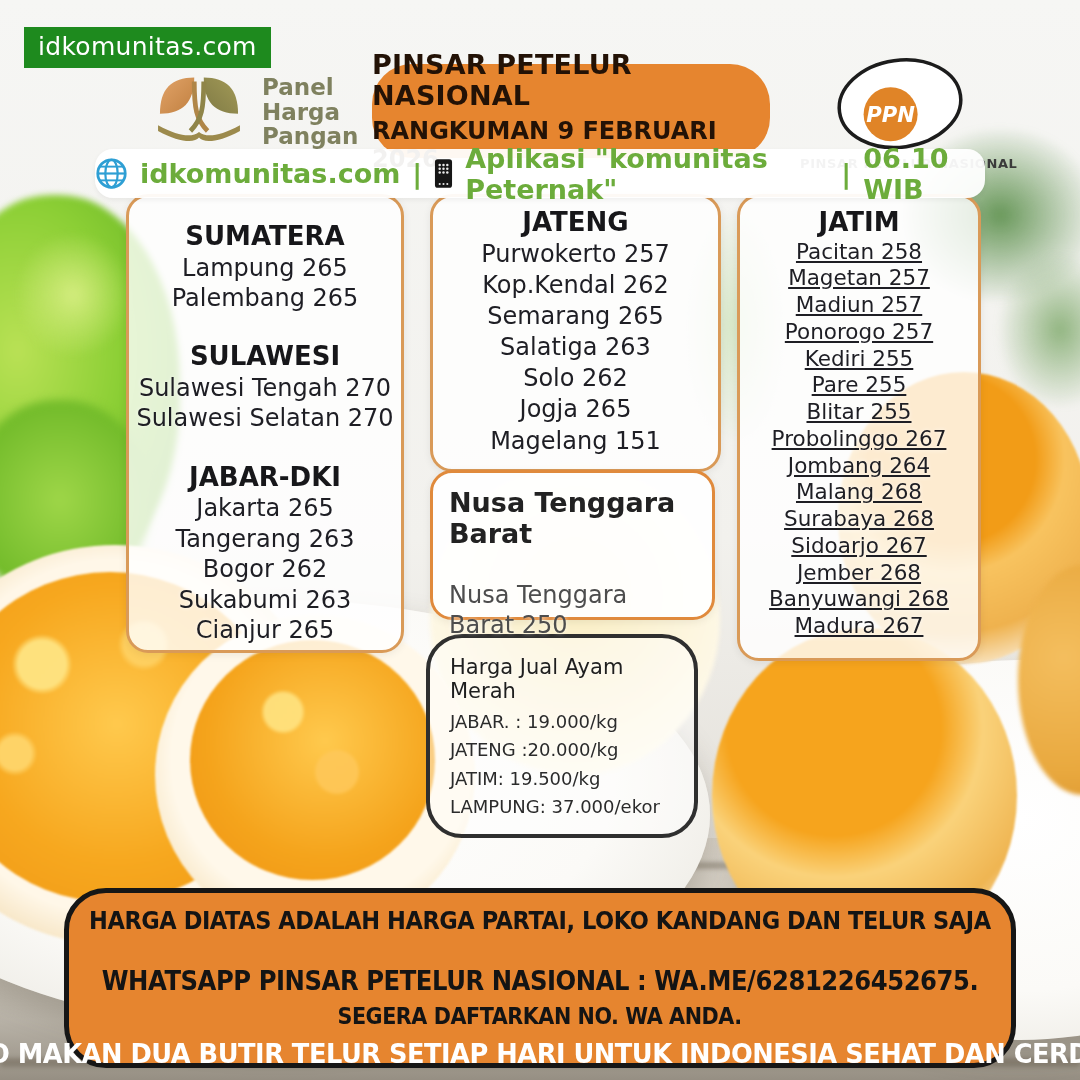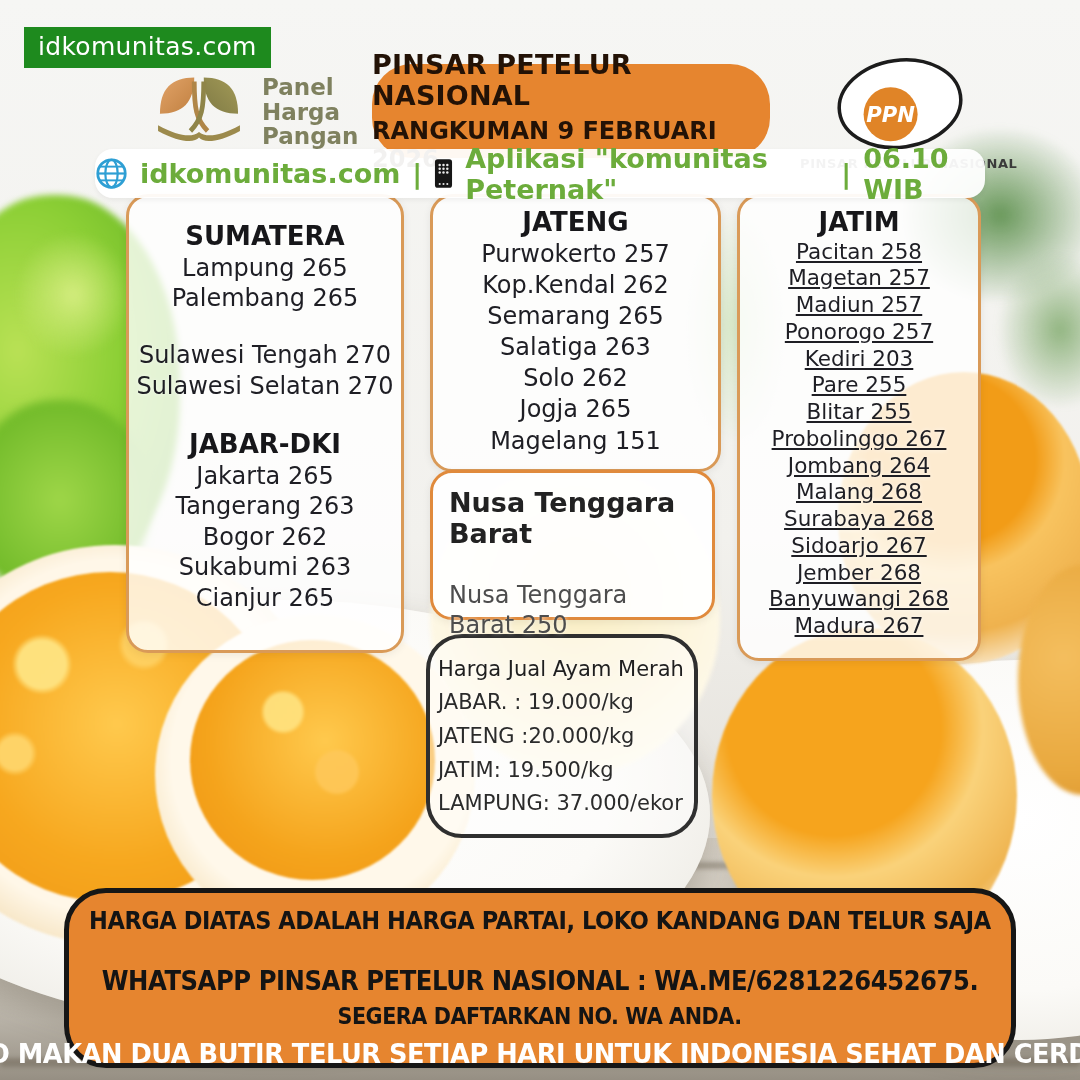--- a/index.html
+++ b/index.html
@@ -40,23 +40,23 @@
   .left-panel{left:126px;top:194px;width:272px;height:444px;padding-top:9px;}
   .sec{margin-top:14px;} .sec + .sec{margin-top:27px;}
   .jateng-panel{left:430px;top:194px;width:285px;height:263px;padding-top:9px;}
   .jateng-panel .row{line-height:1.3;}
   .ntb-panel{left:430px;top:470px;width:285px;height:150px;background:rgba(255,255,255,.92);
     border-color:#E08A3C;text-align:left;padding:14px 16px 0;box-sizing:border-box;}
   .ntb-head{font-size:27px;font-weight:800;color:#222;}
   .ntb-panel .row{color:#4d4d4d;margin-top:31px;font-size:24px;}
   .harga-panel{left:426px;top:634px;width:272px;height:204px;border:4px solid #2F2F2F;
     border-radius:36px;background:rgba(255,255,255,.45);display:flex;flex-direction:column;
-    justify-content:space-evenly;padding:8px 8px;box-sizing:border-box;}
+    justify-content:space-evenly;padding:8px 20px;box-sizing:border-box;}
   .harga-title{font-size:21px;color:#1f1f1f;text-shadow:0 0 4px rgba(255,255,255,.7);}
-  .harga-panel .row{font-size:21px;color:#2b2b2b;line-height:1.1;}
+  .harga-panel .row{font-size:18px;color:#2b2b2b;line-height:1.1;}
   .jatim-panel{left:737px;top:194px;width:238px;height:452px;padding-top:9px;}
   .jatim-panel .row{font-size:21.5px;line-height:1.245;text-decoration:underline;}
   
   .footer-box{left:64px;top:888px;width:952px;height:180px;background:#E6852F;
     border:5px solid #161616;border-radius:42px;z-index:5;text-align:left;box-sizing:border-box;
     display:flex;flex-direction:column;align-items:center;}
   .f-line{font-weight:bold;letter-spacing:-.5px;white-space:nowrap;transform:scaleX(.9);transform-origin:center;}
   .f1{font-size:25px;color:#141414;margin-top:13px;}
   .f2{font-size:27px;color:#141414;margin-top:30px;}
   .f3{font-size:23px;color:#141414;margin-top:7px;}
@@ -199,20 +199,21 @@
 
   <div class="panel left-panel">
     <div class="sec">
       <div class="p-head">SUMATERA</div>
       <div>
           <div class="row">Lampung 265</div>
           <div class="row">Palembang 265</div>
         </div>
     </div>
     <div class="sec">
+      <div class="p-head">SULAWESI</div>
       <div>
           <div class="row">Sulawesi Tengah 270</div>
           <div class="row">Sulawesi Selatan 270</div>
         </div>
     </div>
     <div class="sec">
       <div class="p-head">JABAR-DKI</div>
       <div>
           <div class="row">Jakarta 265</div>
           <div class="row">Tangerang 263</div>
@@ -248,21 +249,21 @@
     <div style="display:contents;"><div class="row">JABAR. : 19.000/kg</div><div class="row">JATENG :20.000/kg</div><div class="row">JATIM: 19.500/kg</div><div class="row">LAMPUNG: 37.000/ekor</div></div>
   </div>
 
   <div class="panel jatim-panel">
     <div class="p-head">JATIM</div>
     <div>
         <div class="row">Pacitan 258</div>
         <div class="row">Magetan 257</div>
         <div class="row">Madiun 257</div>
         <div class="row">Ponorogo 257</div>
-        <div class="row">Kediri 203</div>
+        <div class="row">Kediri 255</div>
         <div class="row">Pare 255</div>
         <div class="row">Blitar 255</div>
         <div class="row">Probolinggo 267</div>
         <div class="row">Jombang 264</div>
         <div class="row">Malang 268</div>
         <div class="row">Surabaya 268</div>
         <div class="row">Sidoarjo 267</div>
         <div class="row">Jember 268</div>
         <div class="row">Banyuwangi 268</div>
         <div class="row">Madura 267</div>

